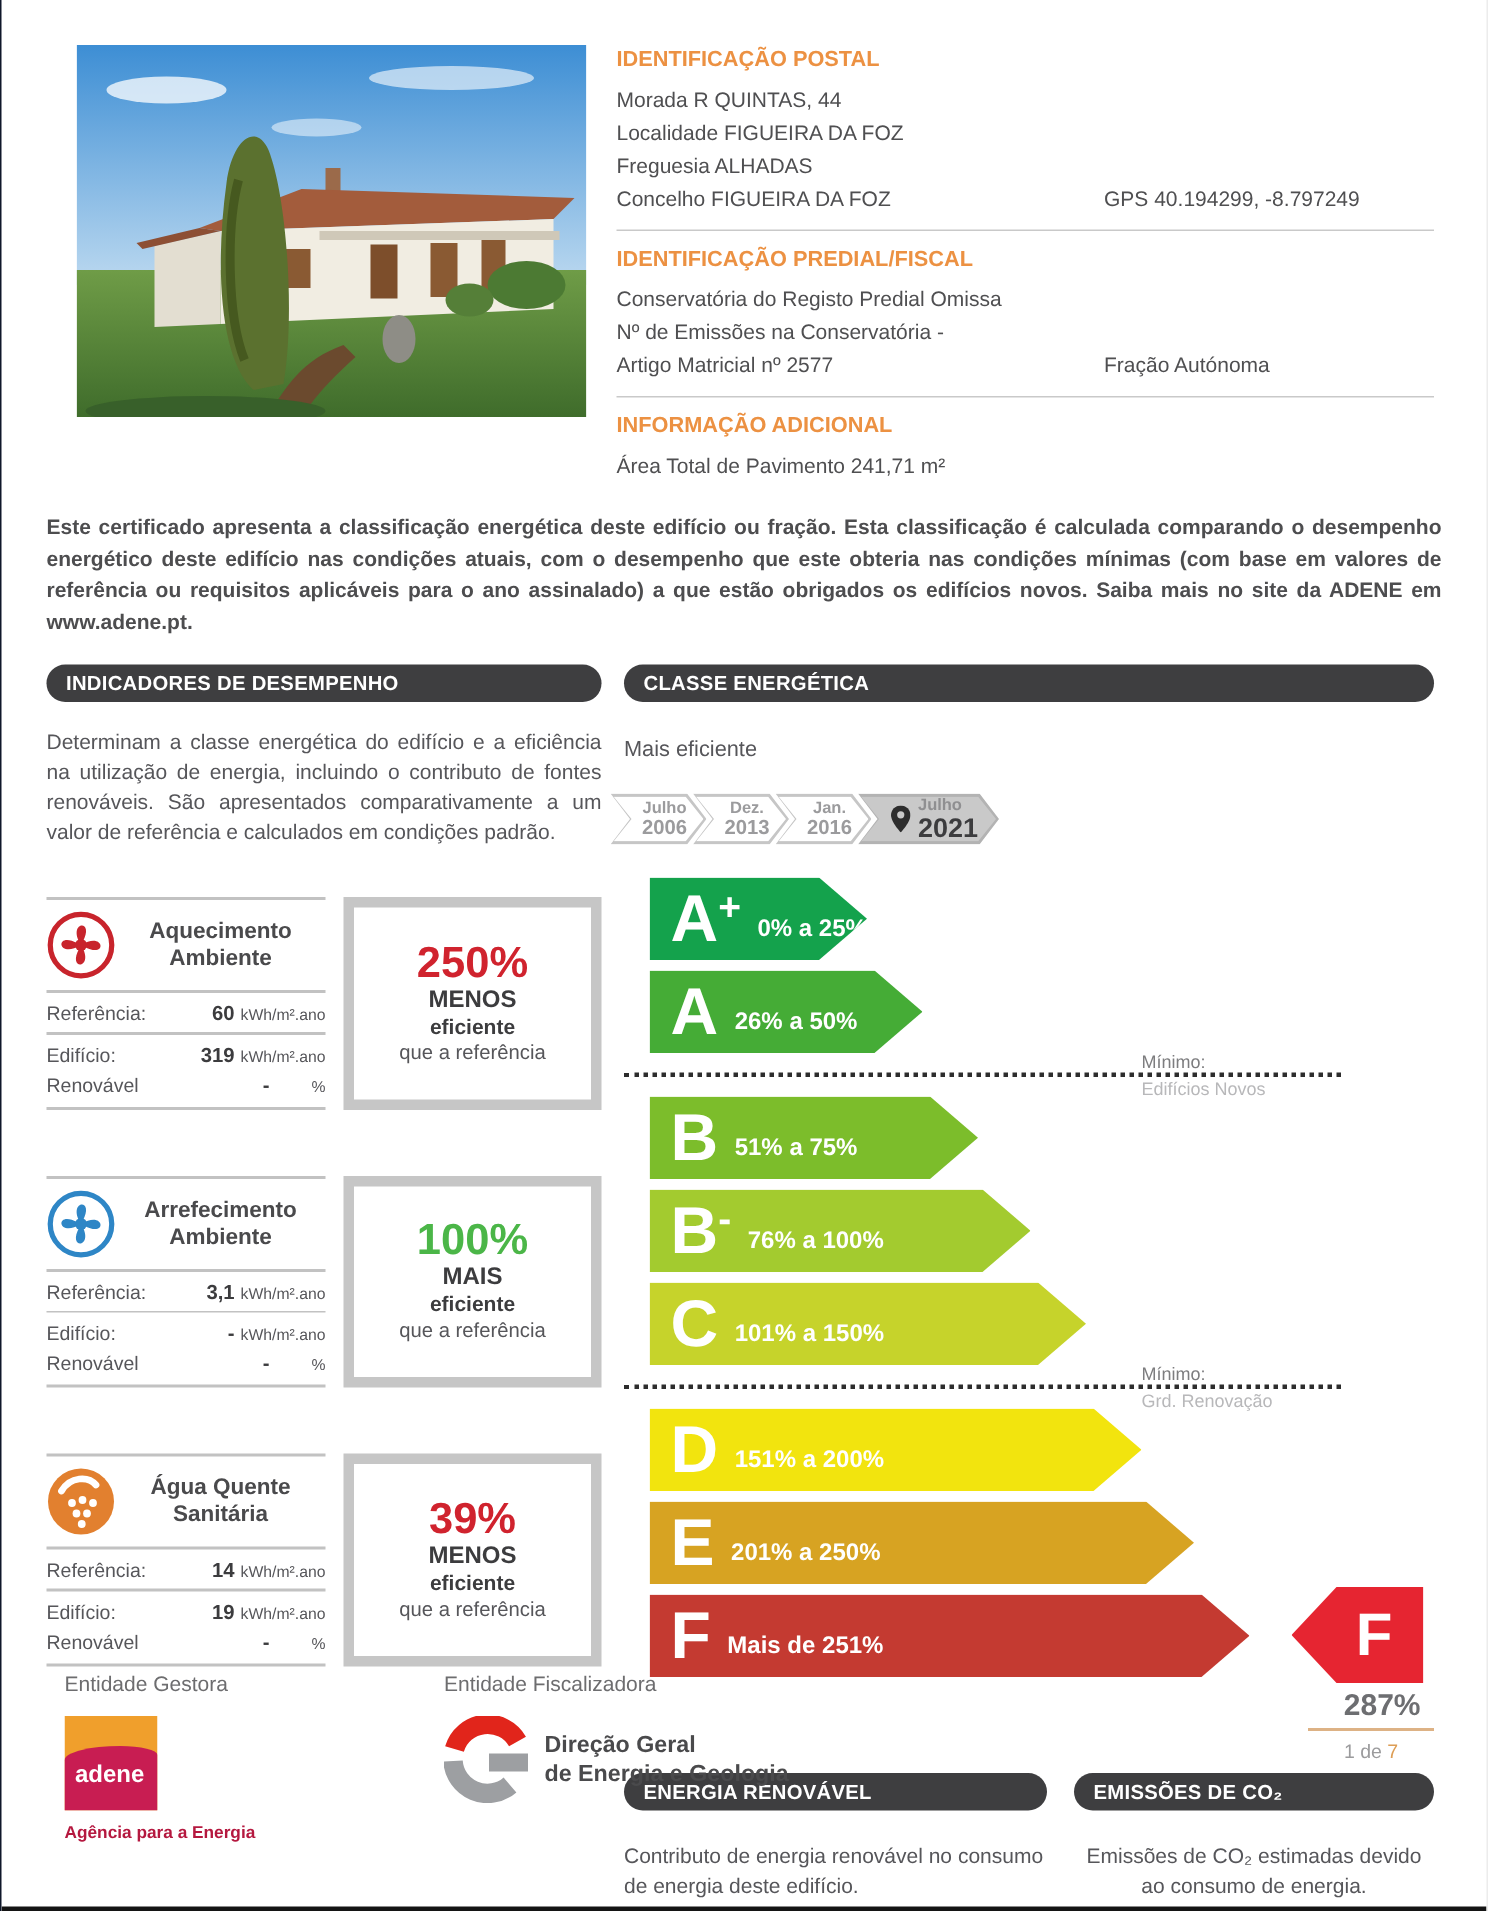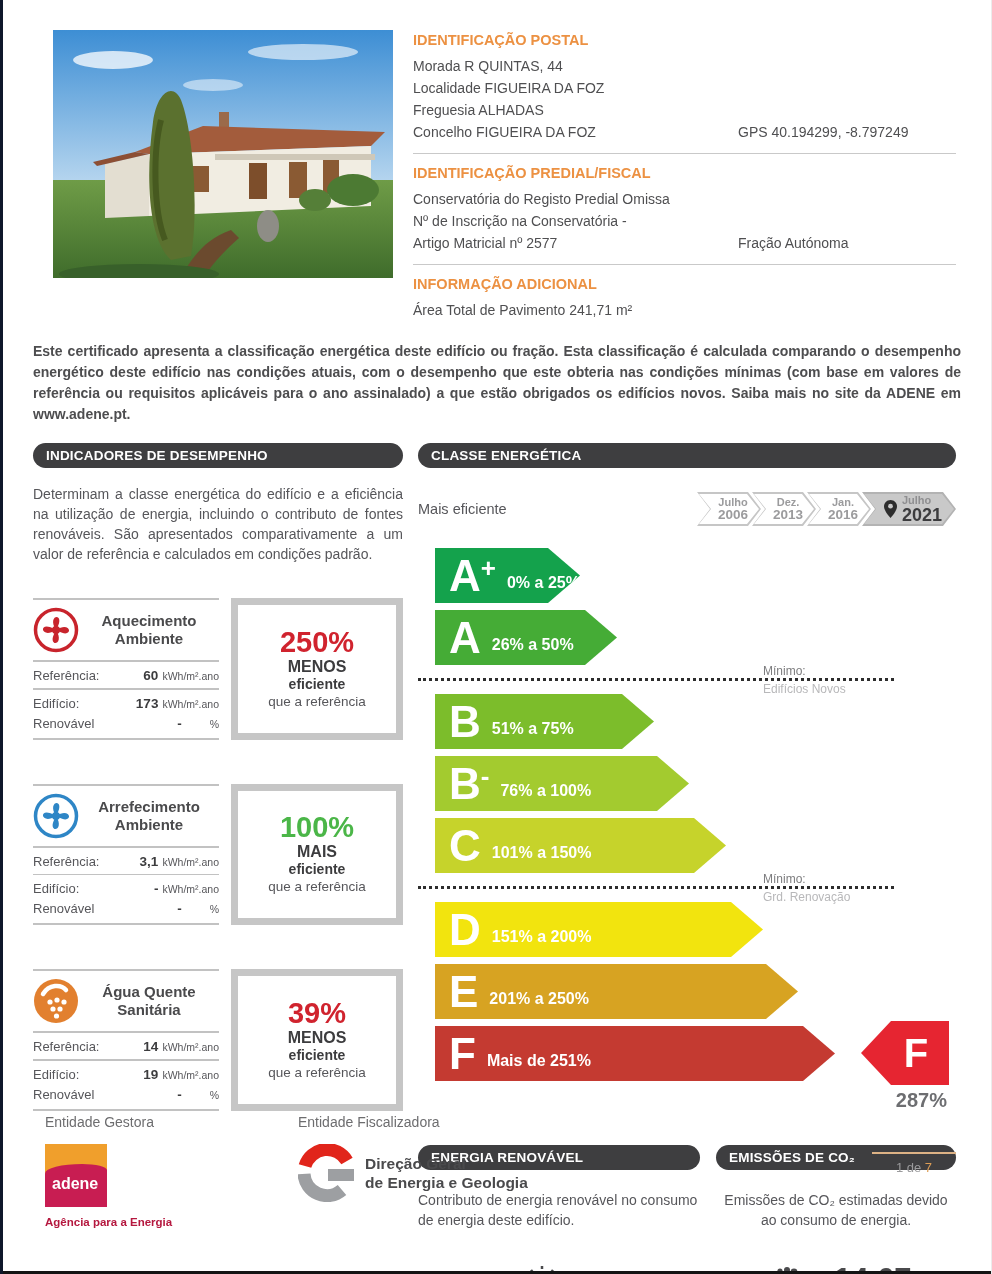--- a/index.html
+++ b/index.html
@@ -1,19 +1,19 @@
 <!DOCTYPE html>
 <html><head>
 <meta charset="utf-8">
 <style>
   * { margin:0; padding:0; box-sizing:border-box; }
   html,body { background:#fff; }
   body { font-family:"Liberation Sans", sans-serif; color:#58585a; }
   .page { position:relative; width:992px; height:1274px; margin:0 auto; background:#fff;
-          border-left:3px solid #0f172a; border-right:1px solid #ececec; overflow:hidden; }
+          border-left:1px solid #0f172a; border-right:1px solid #ececec; overflow:hidden; }
   .bottom-line { position:absolute; left:0; right:0; bottom:0; height:3px; background:#141414; }
 
   
   .header { display:flex; padding:30px 35px 0 50px; }
   .photo { width:340px; height:248px; flex:0 0 340px; margin-right:20px; overflow:hidden; }
   .head-right { flex:1; padding-top:2px; }
   .sec-title { color:#ec9142; font-weight:bold; font-size:14.5px; margin-bottom:7px; }
   .head-line { font-size:14px; color:#4f4f51; line-height:22px; }
   .two-col { display:flex; }
   .two-col .l { width:325px; }
@@ -50,24 +50,24 @@
   .val-row.tight { padding:0 0 7px;gap:24px; }
   .badge { flex:1; margin-left:12px; border:7px solid #c6c6c6; background:#fff;
            display:flex; flex-direction:column; justify-content:center; align-items:center;
            text-align:center; min-height:140px; }
   .badge .pct { font-size:29px; font-weight:bold; line-height:30px; }
   .badge .word { font-size:16px; font-weight:bold; color:#3c3c3e; line-height:19px; }
   .badge .efi { font-size:14px; font-weight:bold; color:#3c3c3e; line-height:17px; }
   .badge .ref { font-size:13.5px; color:#56565a; line-height:18px; }
 
   
-  .scale-top { display:flex; align-items:center; justify-content:space-between; margin-top:24px; }
+  .scale-top { display:flex; align-items:flex-start; justify-content:space-between; margin-top:24px;flex-direction:column; }
   .mais-ef { font-size:14.5px; color:#56565a; }
   .timeline { display:flex; align-items:center; }
-  .chev { position:relative; width:64px; height:34px; margin-left:-9px; }
+  .chev { position:relative; width:64px; height:34px; margin-left:-9px;margin-top:21px; }
   .chev.active { width:94px; }
   .chev .outer { position:absolute; inset:0; background:#c6c6c6;
       clip-path:polygon(0 0, calc(100% - 13px) 0, 100% 50%, calc(100% - 13px) 100%, 0 100%, 13px 50%); }
   .chev .inner { position:absolute; inset:2px; background:#fff;
       clip-path:polygon(0 0, calc(100% - 12px) 0, 100% 50%, calc(100% - 12px) 100%, 0 100%, 12px 50%); }
   .chev.active .outer { background:#b3b3b3; }
   .chev.active .inner { background:#c9c9c9; }
   .chev .txt { position:absolute; inset:0; display:flex; align-items:center; justify-content:center;
                flex-direction:column; font-weight:bold; color:#9b9b9d; padding-left:8px; }
   .chev .t1 { font-size:11px; line-height:12px; }
@@ -177,21 +177,21 @@
       <div class="head-line">Localidade FIGUEIRA DA FOZ</div>
       <div class="head-line">Freguesia ALHADAS</div>
       <div class="head-line two-col">
         <span class="l">Concelho FIGUEIRA DA FOZ</span>
         <span class="r">GPS 40.194299, -8.797249</span>
       </div>
       <div class="head-divider"></div>
 
       <div class="sec-title">IDENTIFICAÇÃO PREDIAL/FISCAL</div>
       <div class="head-line">Conservatória do Registo Predial Omissa</div>
-      <div class="head-line">Nº de Inscrição na Conservatória -</div>
+      <div class="head-line">Nº de Emissões na Conservatória -</div>
       <div class="head-line two-col">
         <span class="l">Artigo Matricial nº 2577</span>
         <span class="r">Fração Autónoma</span>
       </div>
       <div class="head-divider"></div>
 
       <div class="sec-title">INFORMAÇÃO ADICIONAL</div>
       <div class="head-line">Área Total de Pavimento 241,71 m²</div>
     </div>
   </div>
@@ -222,21 +222,21 @@
           </div>
           <div class="hr"></div>
           <div class="val-row">
             <span class="lbl">Referência:</span>
             <span class="num">60</span>
             <span class="unit">kWh/m².ano</span>
           </div>
           <div class="hr thin"></div>
           <div class="val-row">
             <span class="lbl">Edifício:</span>
-            <span class="num">173</span>
+            <span class="num">319</span>
             <span class="unit">kWh/m².ano</span>
           </div>
           <div class="val-row tight">
             <span class="lbl">Renovável</span>
             <span class="num">-</span>
             <span class="unit">%</span>
           </div>
           <div class="hr"></div>
         </div>
         <div class="badge">

